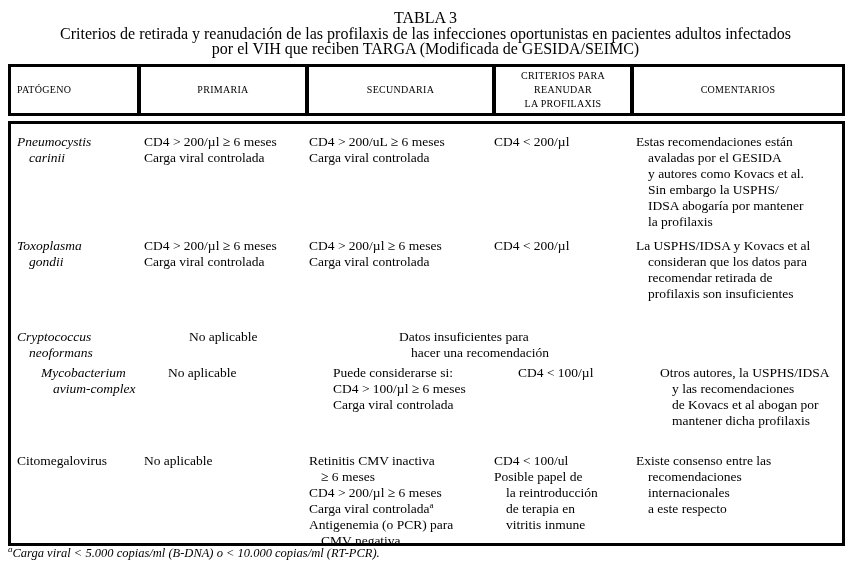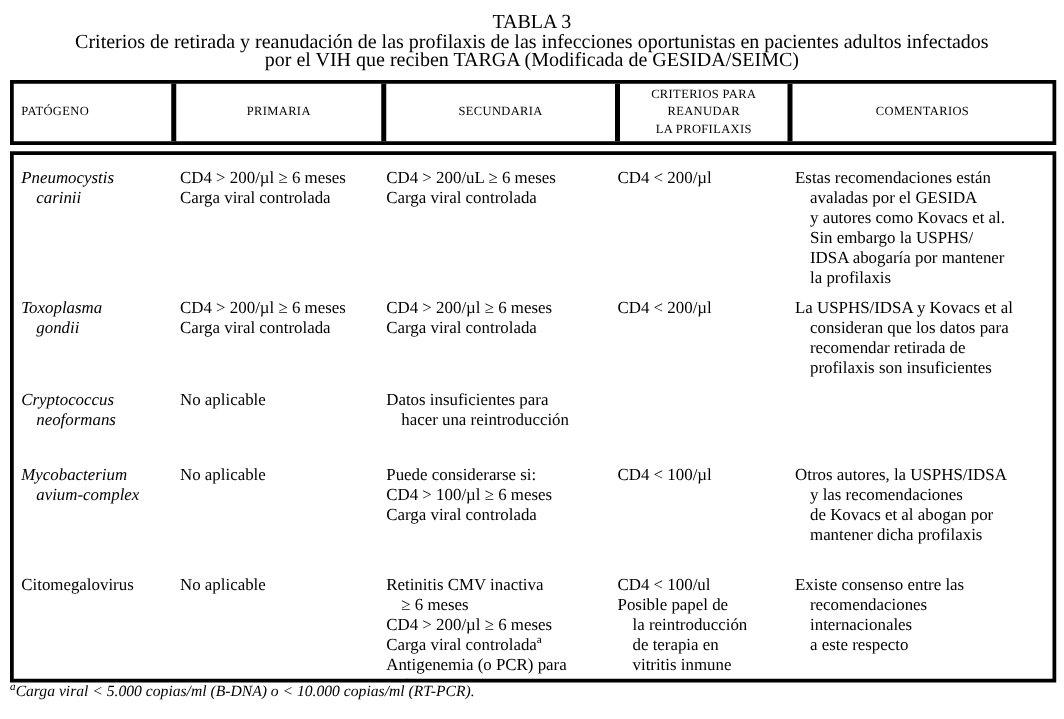--- a/index.html
+++ b/index.html
@@ -44,23 +44,23 @@
     height: 425px;
     margin-top: 5px;
     padding: 10px 0 0 0;
     overflow: hidden;
   }
   .row {
     display: grid;
     grid-template-columns: 126px 168px 187px 138px 212px;
   }
   .row:nth-child(1) { margin-bottom: 8px; }
-  .row:nth-child(2) { margin-bottom: 10px; }
-  .row:nth-child(3) { margin-bottom: 28px; }
-  .row:nth-child(4) { margin-bottom: 24px; }
+  .row:nth-child(2) { margin-bottom: 27px; }
+  .row:nth-child(3) { margin-bottom: 4px; gap: 45px; }
+  .row:nth-child(4) { margin-bottom: 24px; margin-left: 24px; }
   .cell { font-size: 13.5px; line-height: 16px; }
   .cell.c1 { padding-left: 6px; }
   .cell.c2 { padding-left: 7px; }
   .cell.c3 { padding-left: 4px; }
   .cell.c4 { padding-left: 2px; }
   .cell.c5 { padding-left: 6px; }
   .cell.it { font-style: italic; }
   .ln { white-space: nowrap; }
   .ln.ind { padding-left: 12px; }
   sup { font-size: 9px; line-height: 0; vertical-align: super; }
@@ -142,21 +142,21 @@
       <div class="row">
         <div class="cell c1 it">
           <div class="ln">Cryptococcus</div>
           <div class="ln ind">neoformans</div>
         </div>
         <div class="cell c2">
           <div class="ln">No aplicable</div>
         </div>
         <div class="cell c3">
           <div class="ln">Datos insuficientes para</div>
-          <div class="ln ind">hacer una reintroducción</div>
+          <div class="ln ind">hacer una recomendación</div>
         </div>
         <div class="cell c4"></div>
         <div class="cell c5"></div>
       </div>
       <div class="row">
         <div class="cell c1 it">
           <div class="ln">Mycobacterium</div>
           <div class="ln ind">avium-complex</div>
         </div>
         <div class="cell c2">

